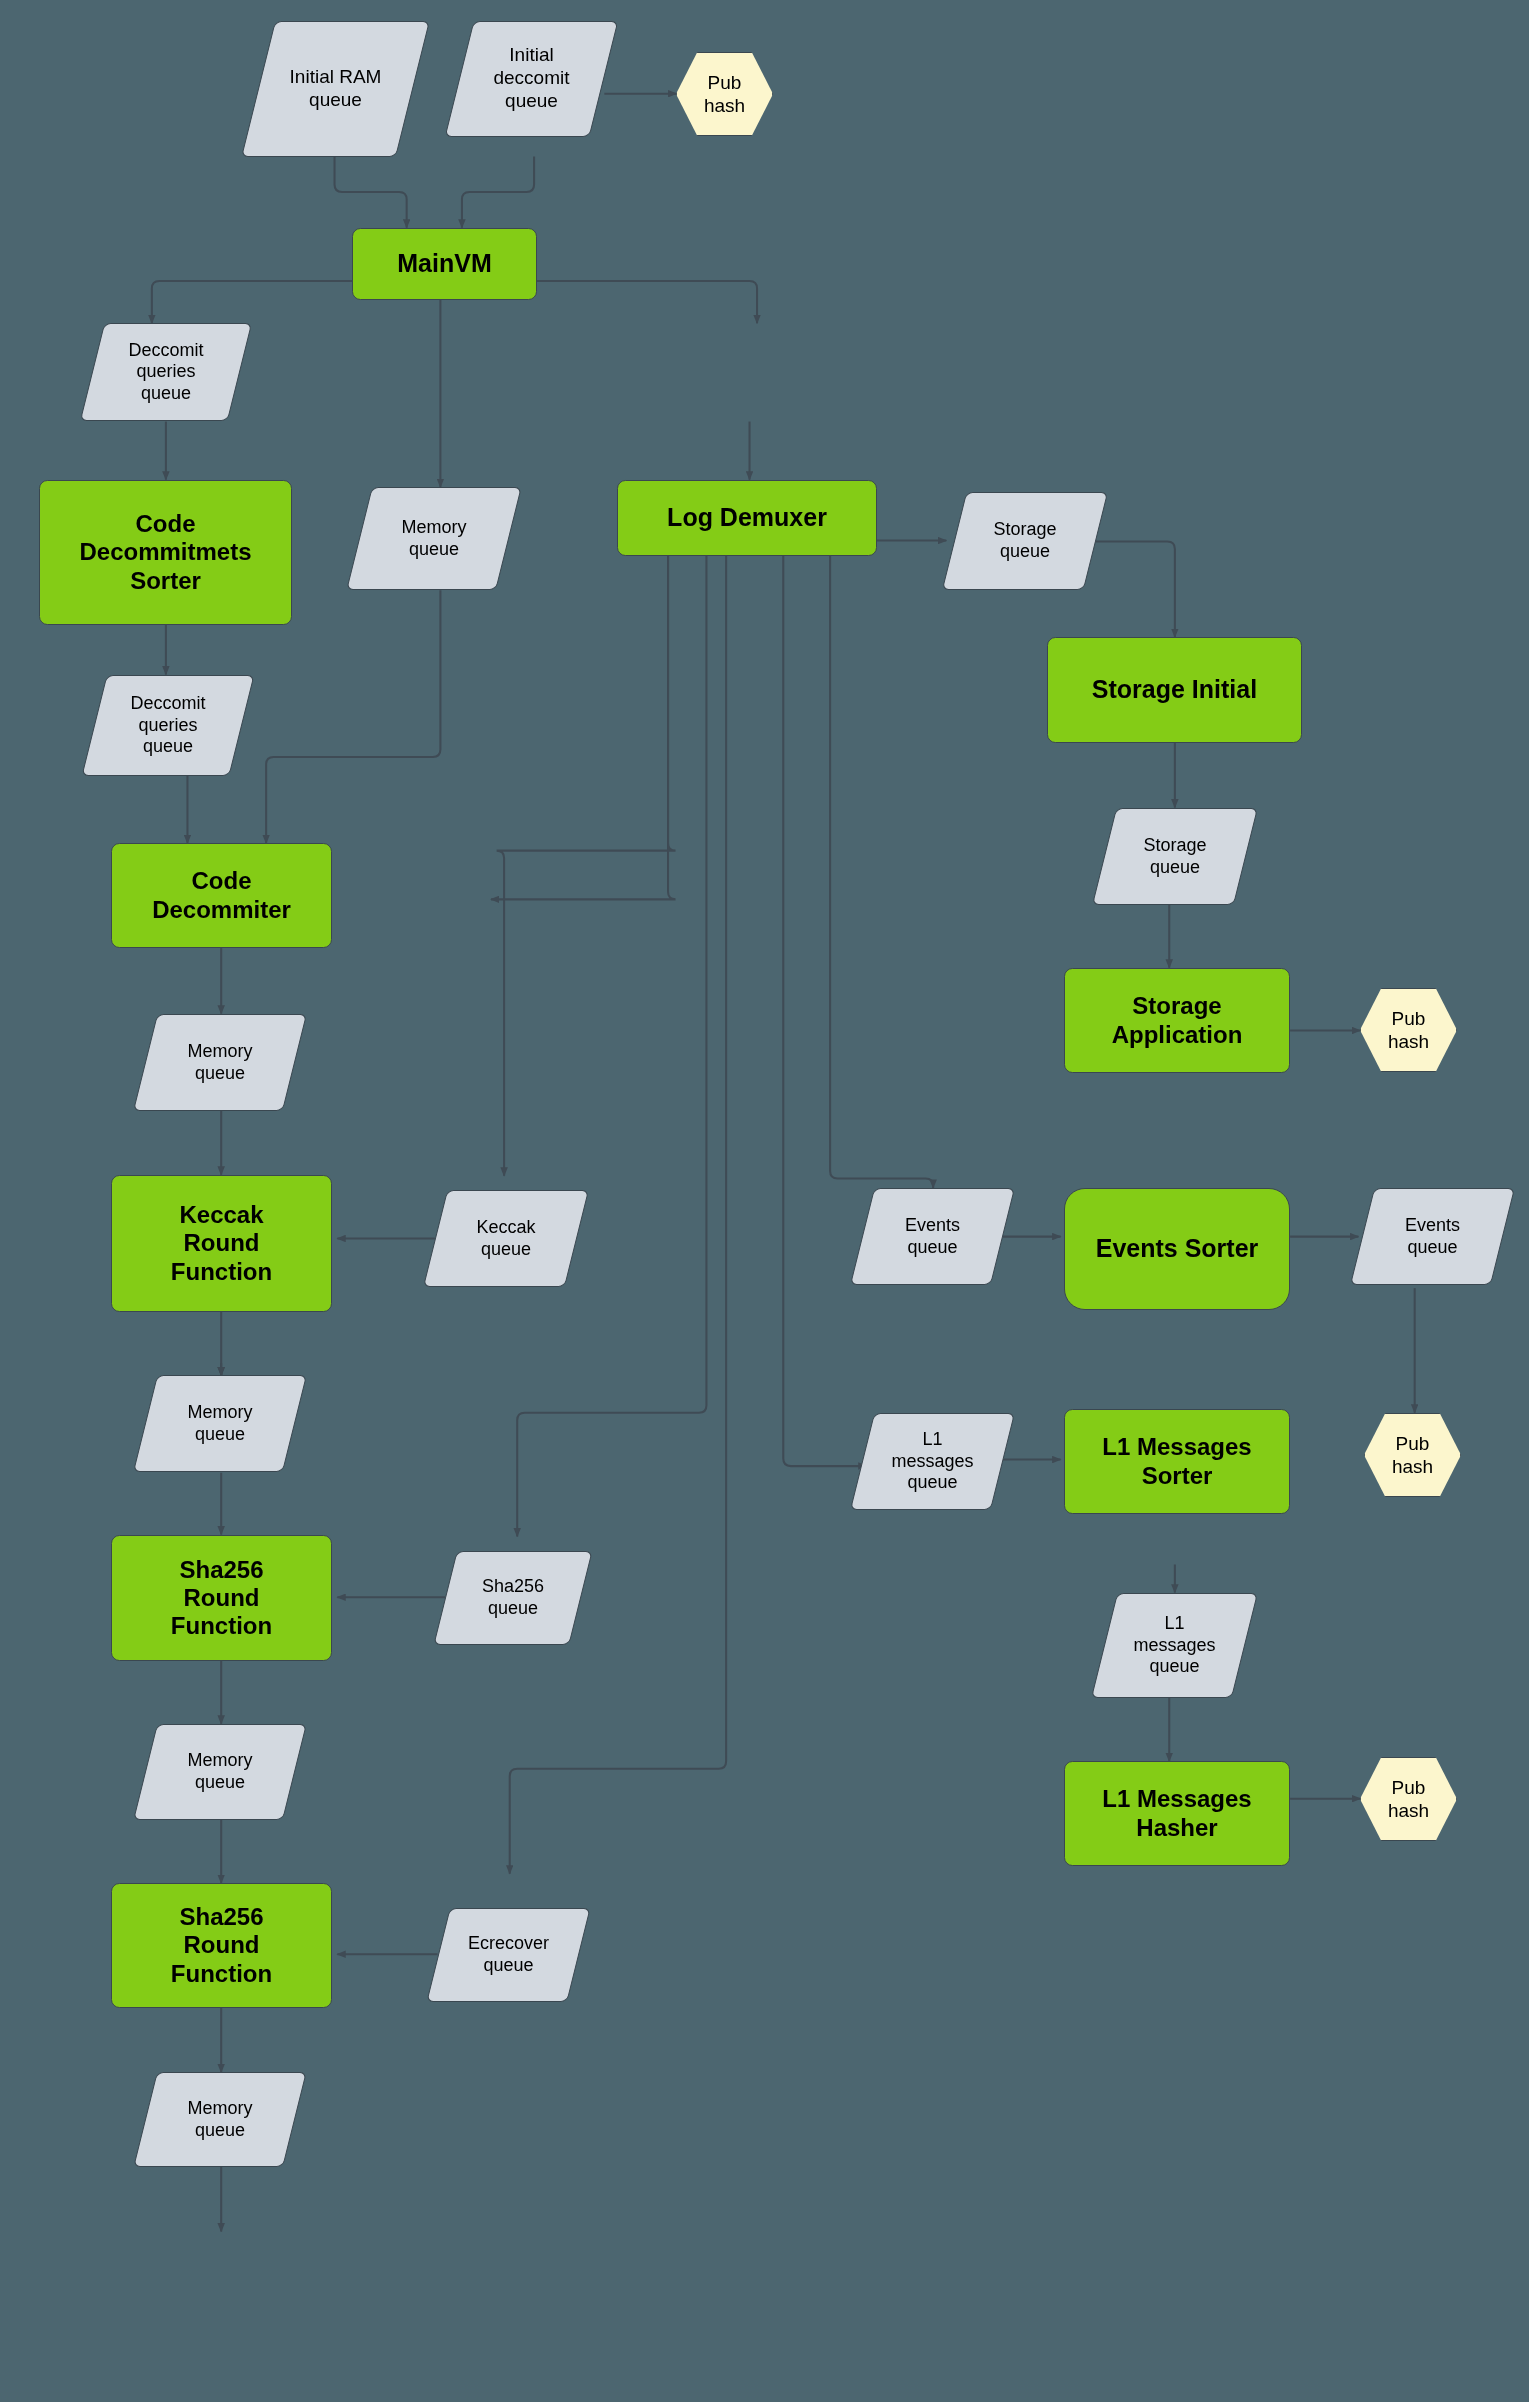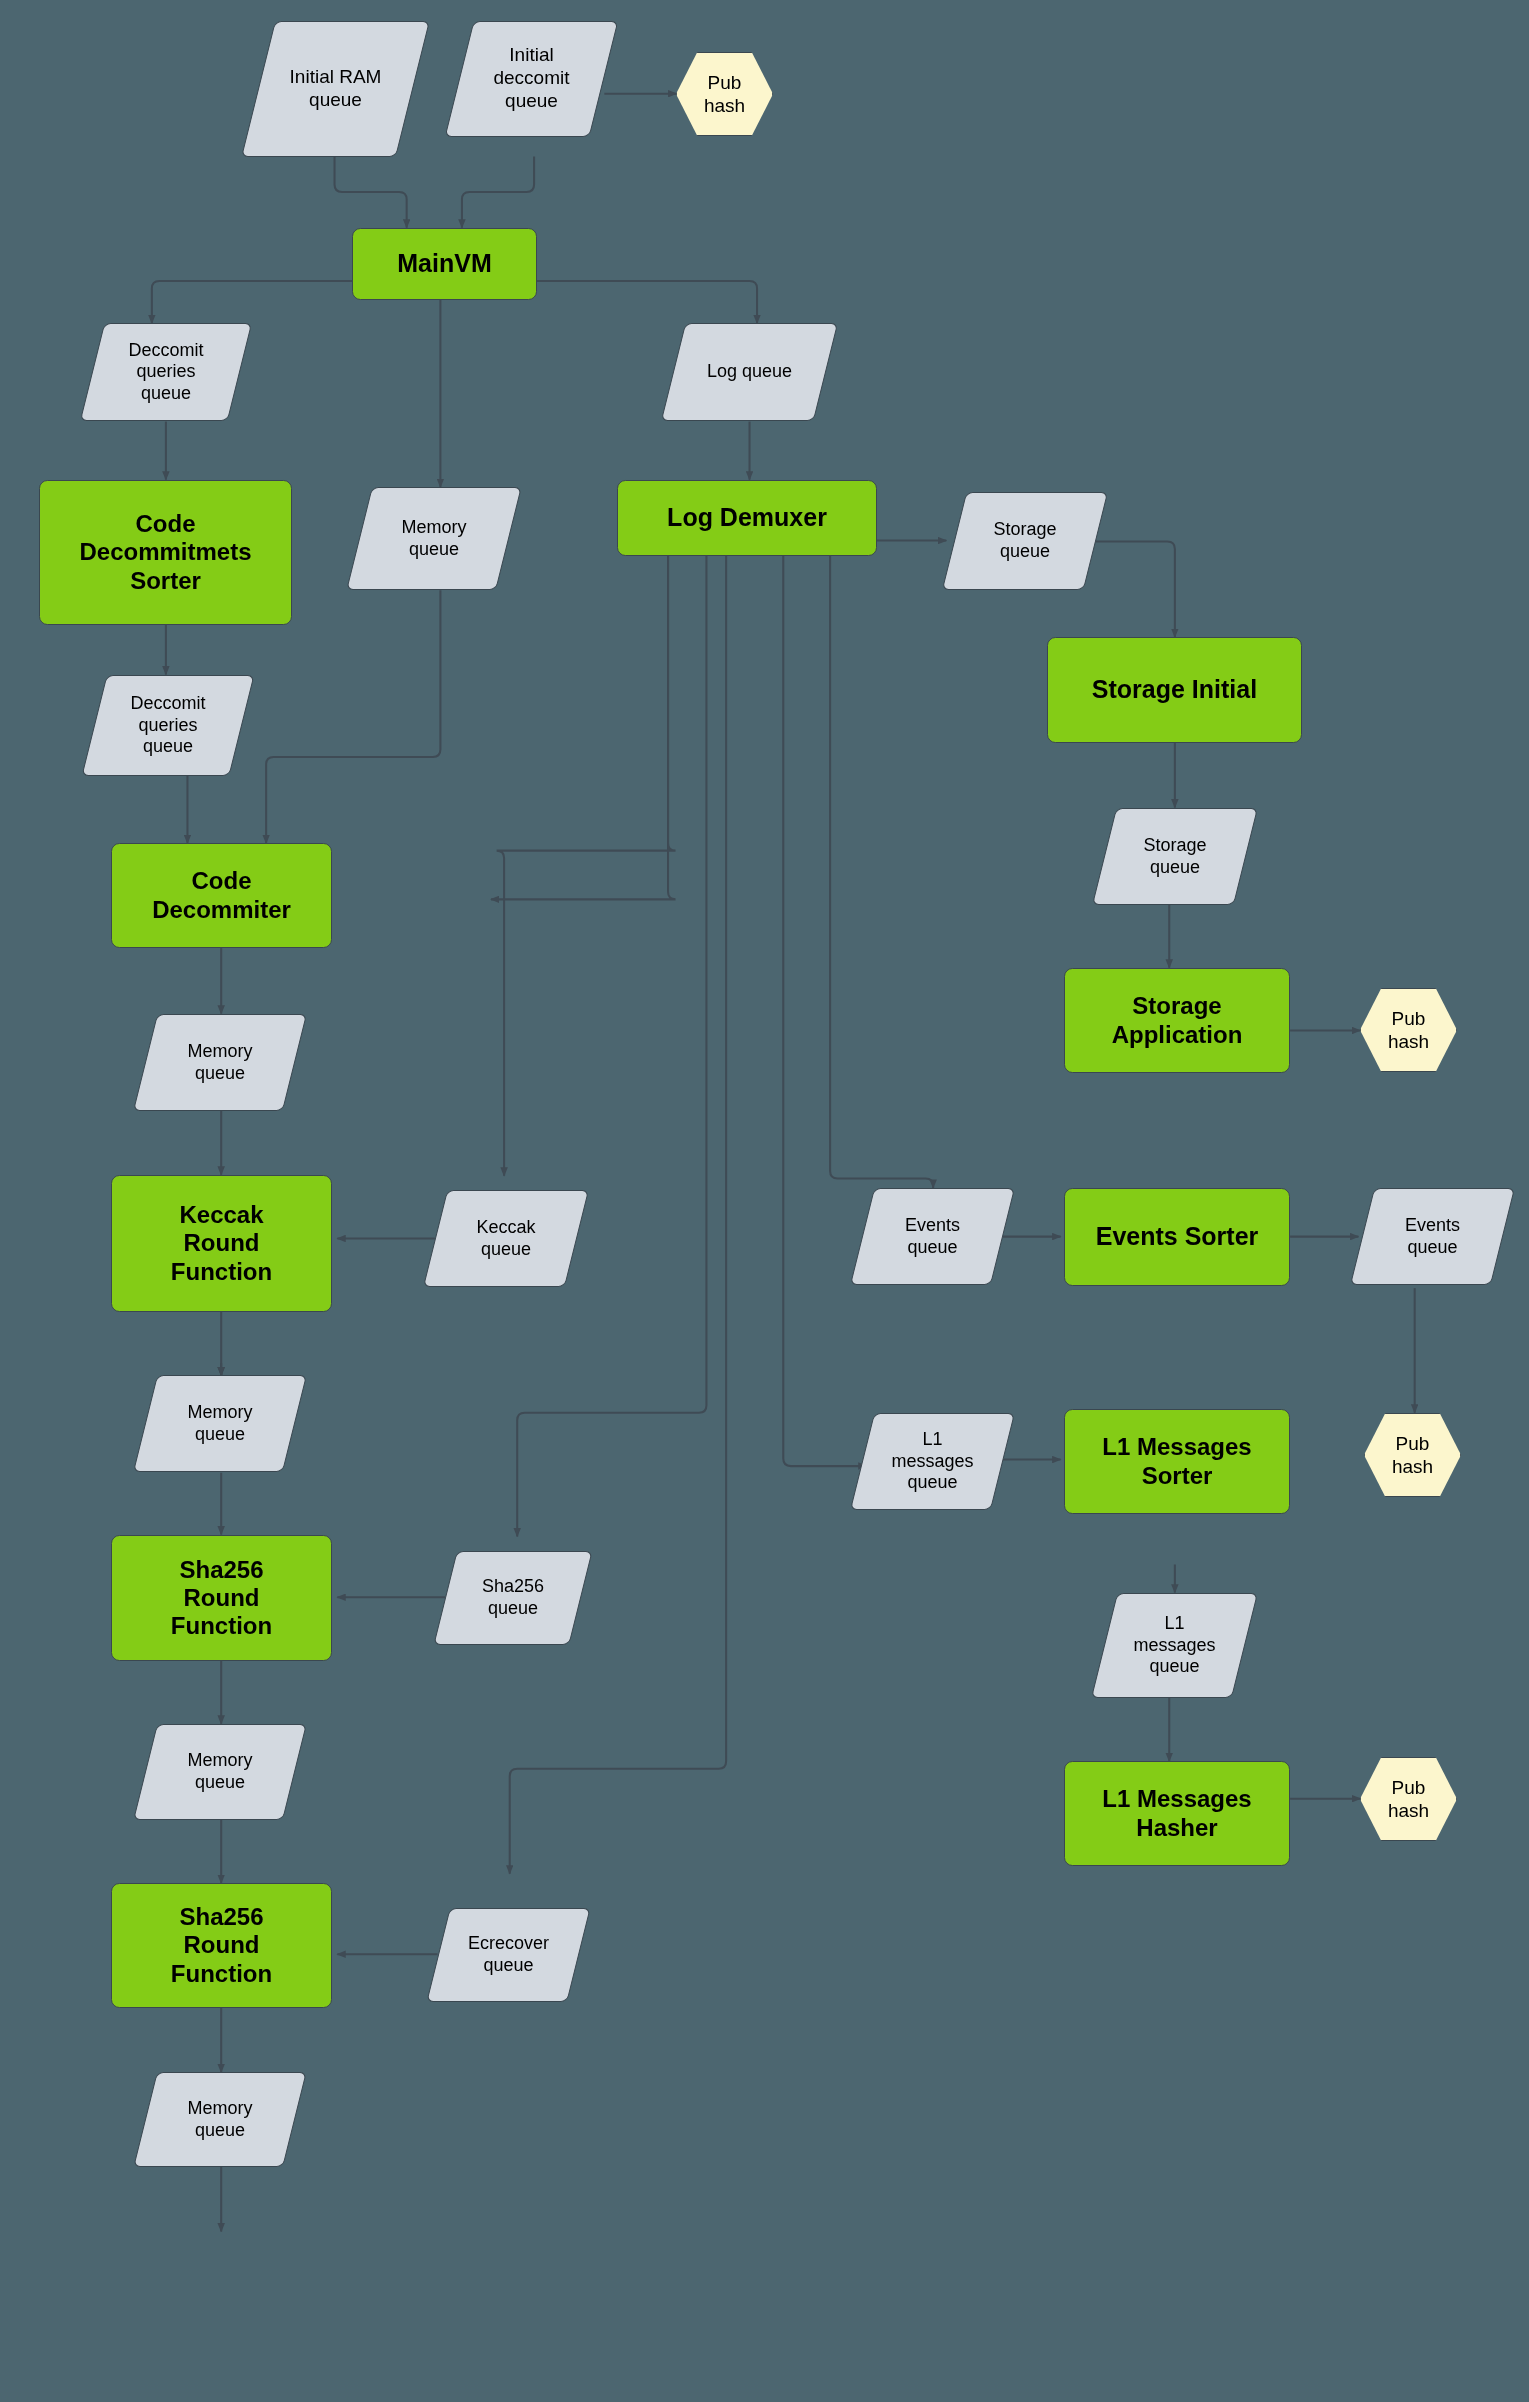--- a/index.html
+++ b/index.html
@@ -176,24 +176,20 @@
     <span style="white-space:pre-line;">MainVM</span>
   </div>
 
   <div class="node queue" style="left:92px;top:323px;width:148px;height:98px;font-size:18px;">
     <div class="skin"></div>
     <div class="lbl" style="white-space:pre-line;">Deccomit
 queries
 queue</div>
   </div>
 
-  <div class="node queue" style="left:673px;top:323px;width:153px;height:98px;font-size:18px;">
-    <div class="skin"></div>
-    <div class="lbl" style="white-space:pre-line;">Log queue</div>
-  </div>
 
   <div class="node proc" style="left:39px;top:480px;width:253px;height:145px;font-size:24px;">
     <span style="white-space:pre-line;">Code
 Decommitmets
 Sorter</span>
   </div>
 
   <div class="node queue" style="left:359px;top:487px;width:150px;height:103px;font-size:18px;">
     <div class="skin"></div>
     <div class="lbl" style="white-space:pre-line;">Memory
@@ -260,21 +256,21 @@
     <div class="lbl" style="white-space:pre-line;">Keccak
 queue</div>
   </div>
 
   <div class="node queue" style="left:862px;top:1188px;width:141px;height:97px;font-size:18px;">
     <div class="skin"></div>
     <div class="lbl" style="white-space:pre-line;">Events
 queue</div>
   </div>
 
-  <div class="node proc" style="left:1064px;top:1188px;width:226px;height:98px;font-size:25px;">
+  <div class="node proc" style="left:1064px;top:1188px;width:226px;height:122px;font-size:25px;border-radius:21px;">
     <span style="white-space:pre-line;">Events Sorter</span>
   </div>
 
   <div class="node queue" style="left:1362px;top:1188px;width:141px;height:97px;font-size:18px;">
     <div class="skin"></div>
     <div class="lbl" style="white-space:pre-line;">Events
 queue</div>
   </div>
 
   <div class="node queue" style="left:145px;top:1375px;width:150px;height:97px;font-size:18px;">

